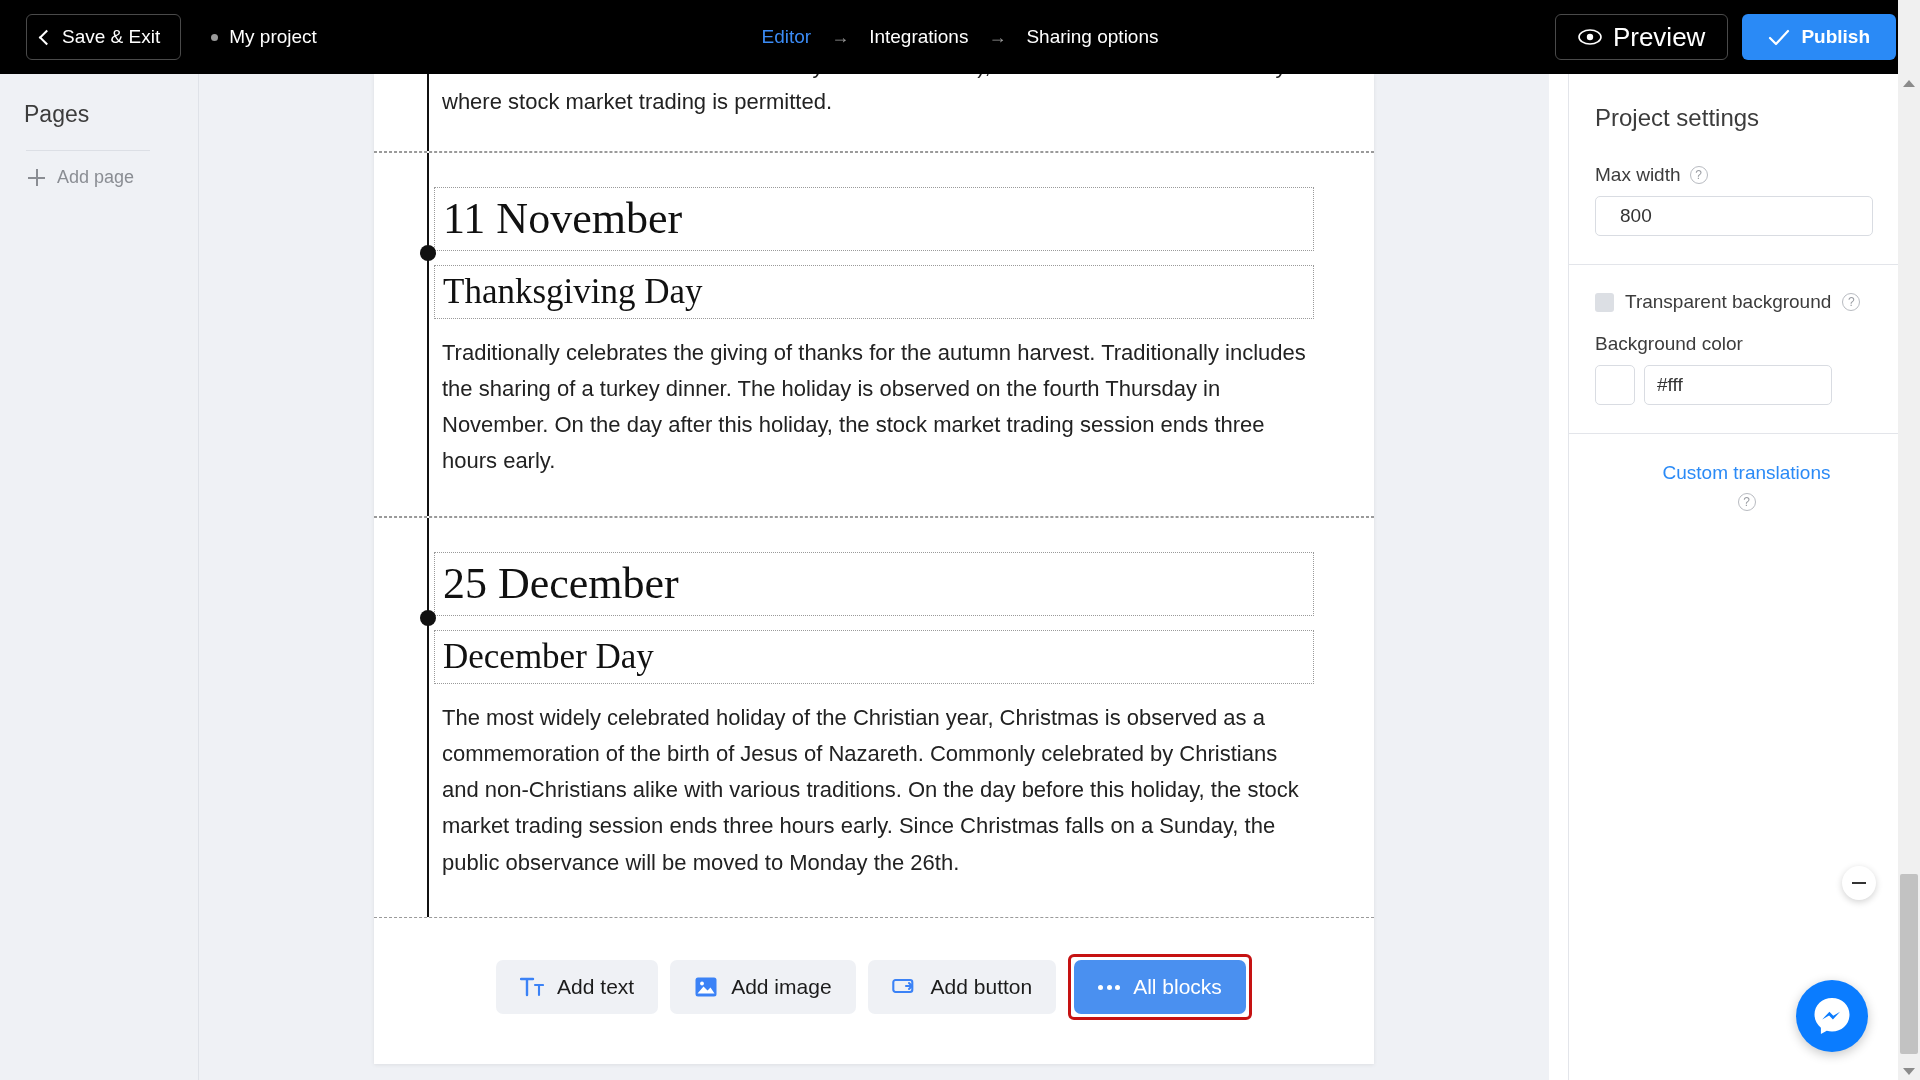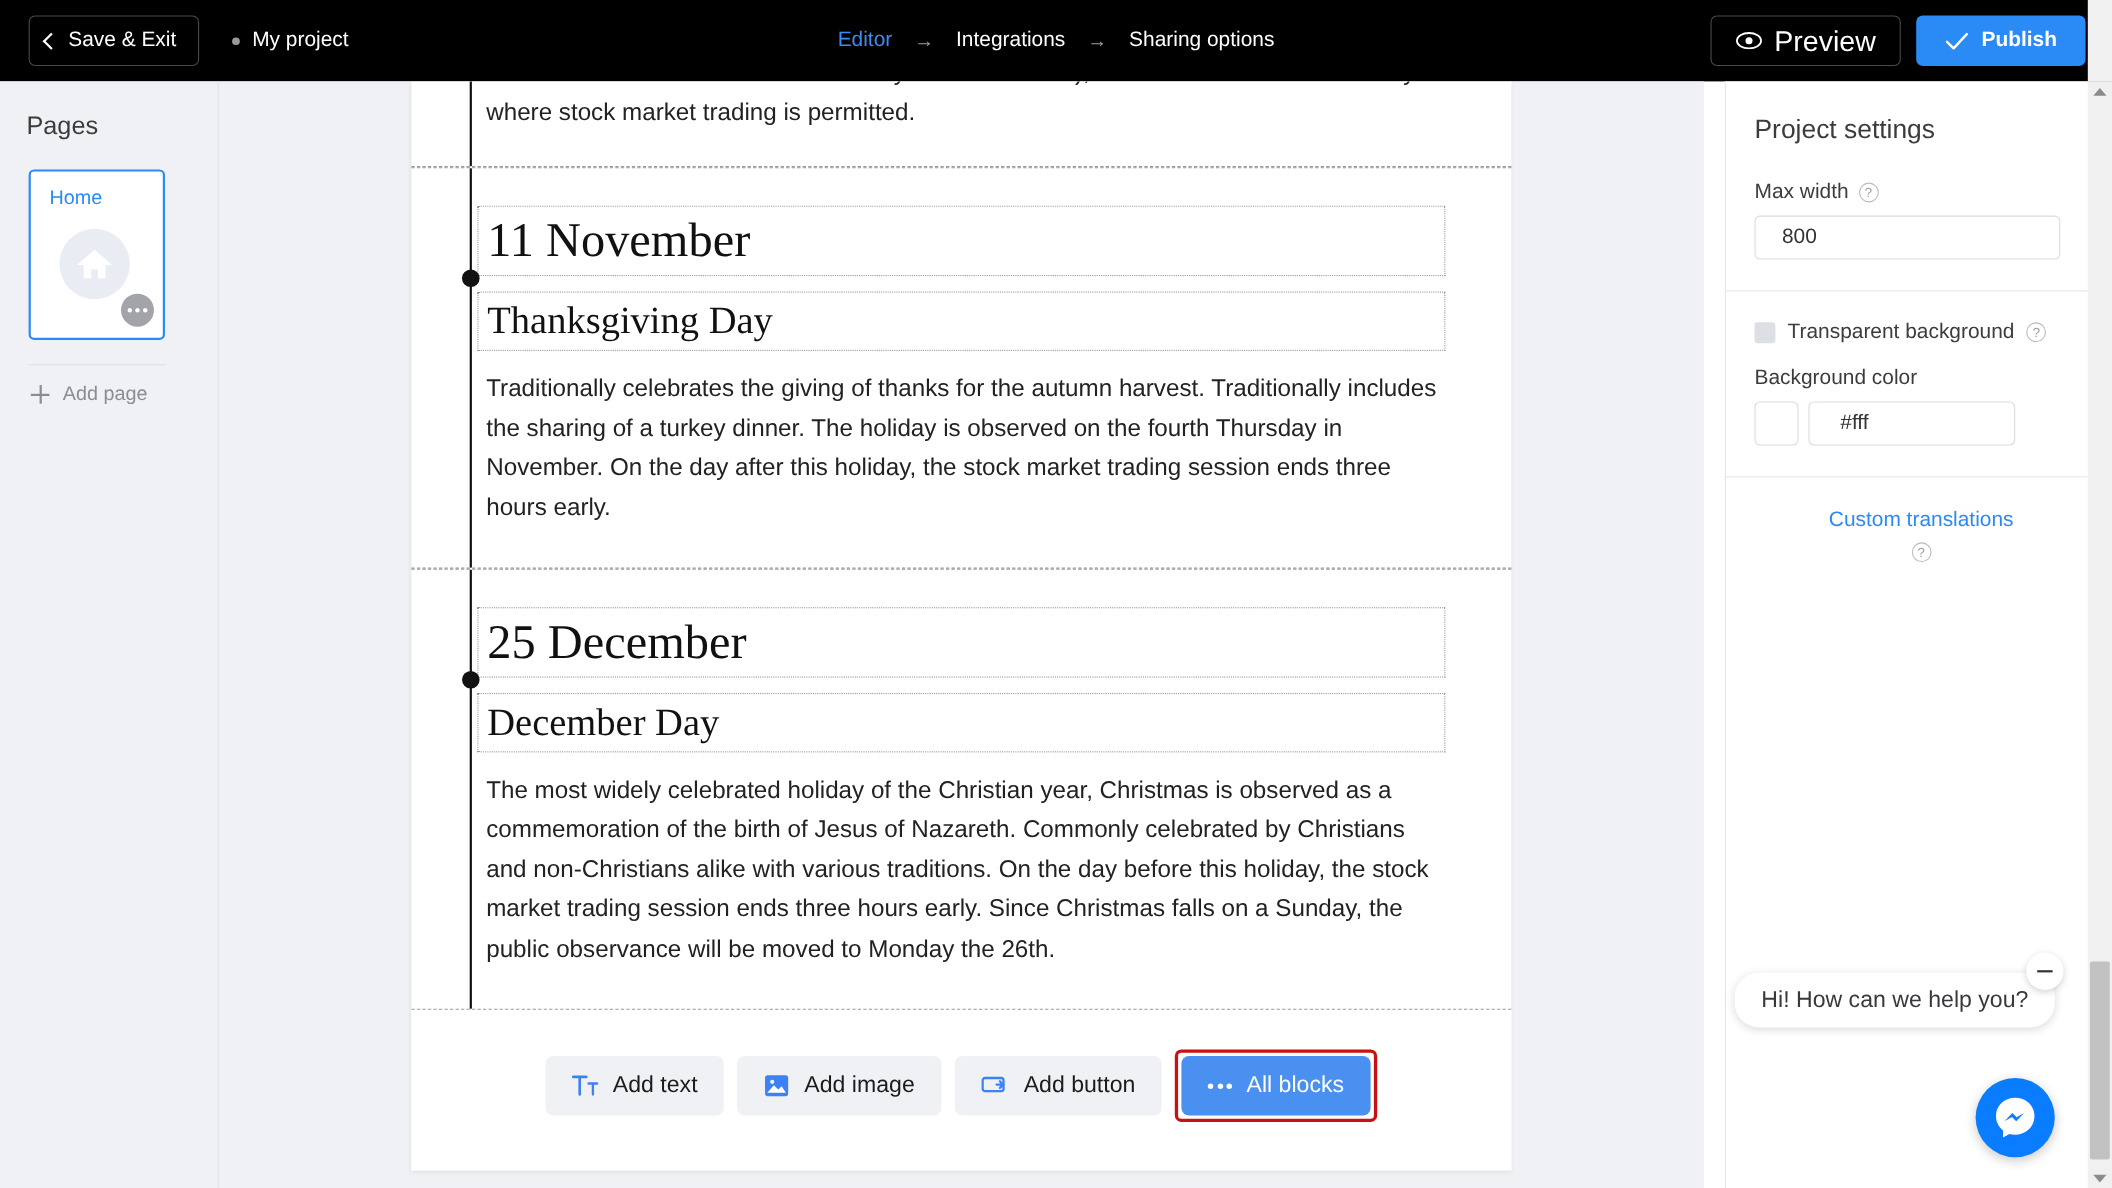--- a/index.html
+++ b/index.html
@@ -267,21 +267,21 @@
     background: #dcdfe4; flex: none;
   }
   .color-row { display: flex; gap: 9px; margin: 10px 0 0 26px; align-items: center; }
   .swatch {
     width: 40px; height: 40px; border: 1px solid #d9dce2; border-radius: 5px;
     background: #fff; cursor: pointer;
   }
   .color-inp {
     width: 188px; height: 40px;
     border: 1px solid #d9dce2; border-radius: 5px;
-    padding: 0 28px; font-size: 19px; color: #333;
+    padding: 0 12px; font-size: 19px; color: #333;
     font-family: "Liberation Sans", sans-serif;
   }
   .link-row {
     display: flex; align-items: center; gap: 9px;
     margin: 28px 0 0 26px;
     font-size: 19px; color: #2a8af6; cursor: pointer; flex-direction: column;
   }
 
   
   .messenger {
@@ -381,33 +381,20 @@
       </svg>
       <span>Publish</span>
     </div>
   </div>
   <div class="topbar-sb"></div>
 </div>
 
 <div class="sidebar">
   <div class="pages-title">Pages</div>
 
-  <div class="page-card">
-    <div class="page-card-label">Home</div>
-    <div class="home-circle">
-      <svg width="36" height="32" viewBox="0 0 36 32">
-        <path d="M18 3 L34 17 L28 17 L28 29 L21 29 L21 21 L15 21 L15 29 L8 29 L8 17 L2 17 Z" fill="#ffffff"></path>
-      </svg>
-    </div>
-    <div class="page-menu-dots">
-      <span></span>
-      <span></span>
-      <span></span>
-    </div>
-  </div>
 
   <div class="sidebar-div"></div>
 
   <div class="add-page">
     <span class="plus-ico"></span>
     <span>Add page</span>
   </div>
 </div>
 
 <div class="help-stack">
@@ -548,23 +535,20 @@
   <div class="link-row">
     <span>Custom translations</span>
     <span class="help-badge">?</span>
   </div>
 </div>
 
 <div class="messenger">
   <div class="msg-min">
     <i></i>
   </div>
-  <div class="msg-bubble">
-    <span>Hi! How can we help you?</span>
-  </div>
   <div class="msg-fab">
     <svg width="44" height="44" viewBox="0 0 44 44">
       <path d="M22 4 C12 4 4.5 11.3 4.5 20.6 c0 5.3 2.5 10 6.4 13.1 v6.3 l5.9-3.2 c1.6.4 3.3.7 5.2.7 10 0 17.5-7.3 17.5-16.9 C39.5 11.3 32 4 22 4 Z" fill="#ffffff"></path>
       <path d="M12.2 25.4 L19.4 17.8 L23.3 21.7 L30.1 17.8 L22.9 25.4 L19.1 21.5 Z" fill="#0a7cff"></path>
     </svg>
   </div>
 </div>
 
 <div class="scrollbar">
   <div class="sb-arrow up">

